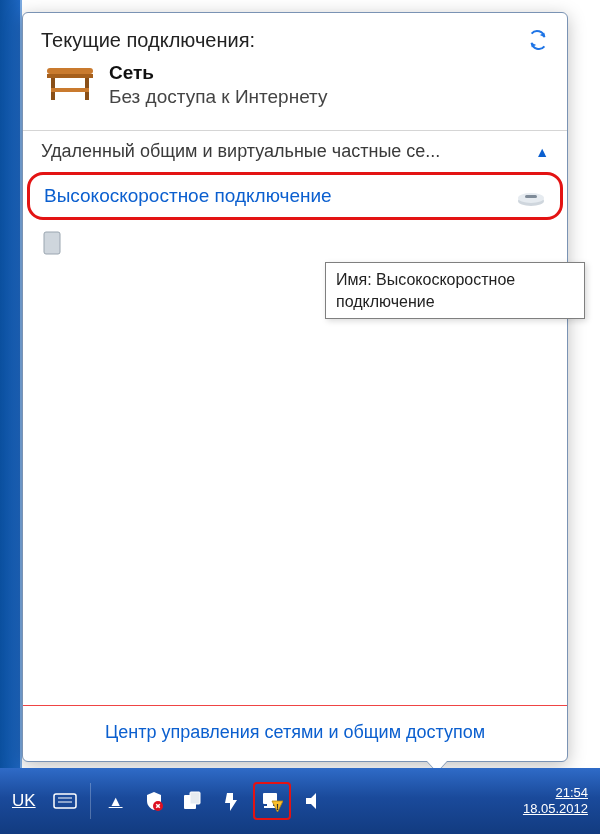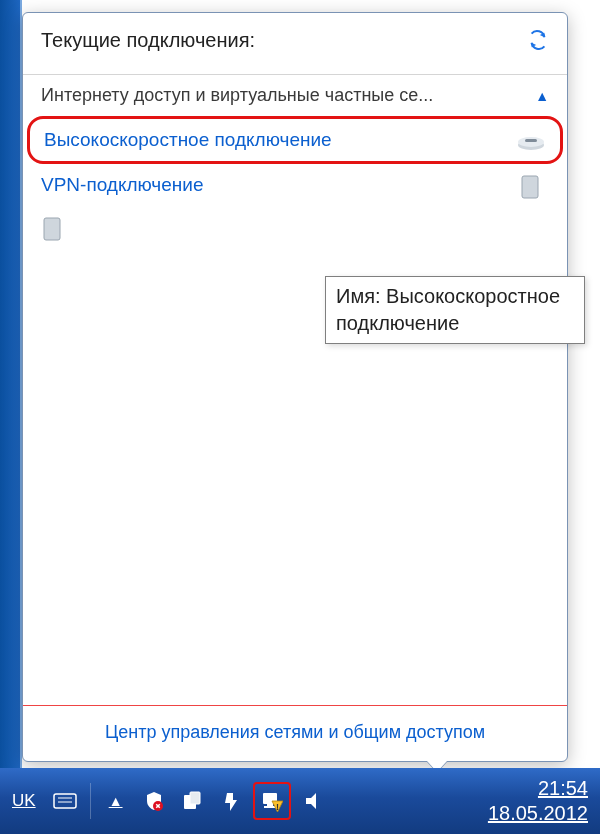--- a/index.html
+++ b/index.html
@@ -107,26 +107,26 @@
     margin: 0 4px;
     padding: 10px 14px;
   }
   .modem-icon, .server-icon {
     width: 30px;
     height: 22px;
   }
   .tooltip {
     position: absolute;
     left: 325px;
-    top: 276px;
+    top: 262px;
     width: 238px;
     background: #fff;
     border: 1px solid #7f7f7f;
     padding: 6px 10px;
-    font-size: 20px;
+    font-size: 16px;
     color: #222;
     box-shadow: 2px 2px 6px rgba(0,0,0,.15);
     line-height: 1.35;
   }
   .popup-spacer { flex: 1; }
   .bottom-link-wrap {
     border-top: 1px solid #ef4444;
     padding: 16px 0 18px 0;
     text-align: center;
   }
@@ -184,21 +184,21 @@
     border: 2px solid #e31313;
     border-radius: 4px;
     display: flex;
     align-items: center;
     justify-content: center;
     margin: 0 4px;
   }
   .tb-spacer { flex: 1; }
   .clock {
     text-align: right;
-    font-size: 20px;
+    font-size: 13px;
     line-height: 1.25;
     margin-left: 6px;
     color: #fff;
   }
   .arrow-up {
     color: #fff;
     font-size: 14px;
   }
 </style>
 </head>
@@ -214,49 +214,55 @@
         <div class="refresh-icon">
           <svg viewBox="0 0 24 24" width="22" height="22">
             <path d="M5 5 A8 8 0 0 1 19 9" fill="none" stroke="#1e74e6" stroke-width="2.2"></path>
             <path d="M19 19 A8 8 0 0 1 5 15" fill="none" stroke="#1e74e6" stroke-width="2.2"></path>
             <polygon points="19,9 19,4 14,6.5" fill="#1e74e6"></polygon>
             <polygon points="5,15 5,20 10,17.5" fill="#1e74e6"></polygon>
           </svg>
         </div>
       </div>
 
+      <div class="net-row">
+        <div class="bench-icon">
+          <svg width="50" height="40" viewBox="0 0 50 40">
+            <rect x="2" y="6" width="46" height="6" rx="3" fill="#c97a2e"></rect>
+            <rect x="2" y="12" width="46" height="4" fill="#a65f1c"></rect>
+            <rect x="6" y="16" width="4" height="22" fill="#8a4f18"></rect>
+            <rect x="40" y="16" width="4" height="22" fill="#8a4f18"></rect>
+            <rect x="6" y="26" width="38" height="4" fill="#c97a2e"></rect>
+          </svg>
+        </div>
+        <div>
+          <div class="net-name">Сеть</div>
+          <div class="net-status">Без доступа к Интернету</div>
+        </div>
+      </div>
     </div>
 
     <hr class="sep">
 
     <div class="section-header">
-      <span>Интернету доступ и виртуальные частные се...</span>
+      <span>Удаленный общим и виртуальные частные се...</span>
       <span class="chevron">▲</span>
     </div>
 
     <div class="item highlight">
       <span>Высокоскоростное подключение</span>
       <span class="modem-icon">
         <svg viewBox="0 0 30 22" width="30" height="22">
           <ellipse cx="15" cy="16" rx="13" ry="5" fill="#cfd6dd"></ellipse>
           <ellipse cx="15" cy="13" rx="13" ry="5" fill="#e6ebf0"></ellipse>
           <rect x="9" y="10" width="12" height="3" rx="1.5" fill="#7f8b98"></rect>
         </svg>
       </span>
     </div>
 
-    <div class="item">
-      <span>VPN-подключение</span>
-      <span class="server-icon">
-        <svg viewBox="0 0 22 26" width="22" height="26">
-          <rect x="3" y="2" width="16" height="22" rx="2" fill="#cfd6dd"></rect>
-          <rect x="3" y="2" width="16" height="22" rx="2" fill="none" stroke="#9aa5b0"></rect>
-        </svg>
-      </span>
-    </div>
 
     <div class="item">
       <span class="server-icon">
         <svg viewBox="0 0 22 26" width="22" height="26">
           <rect x="3" y="2" width="16" height="22" rx="2" fill="#cfd6dd"></rect>
           <rect x="3" y="2" width="16" height="22" rx="2" fill="none" stroke="#9aa5b0"></rect>
         </svg>
       </span>
     </div>
 

